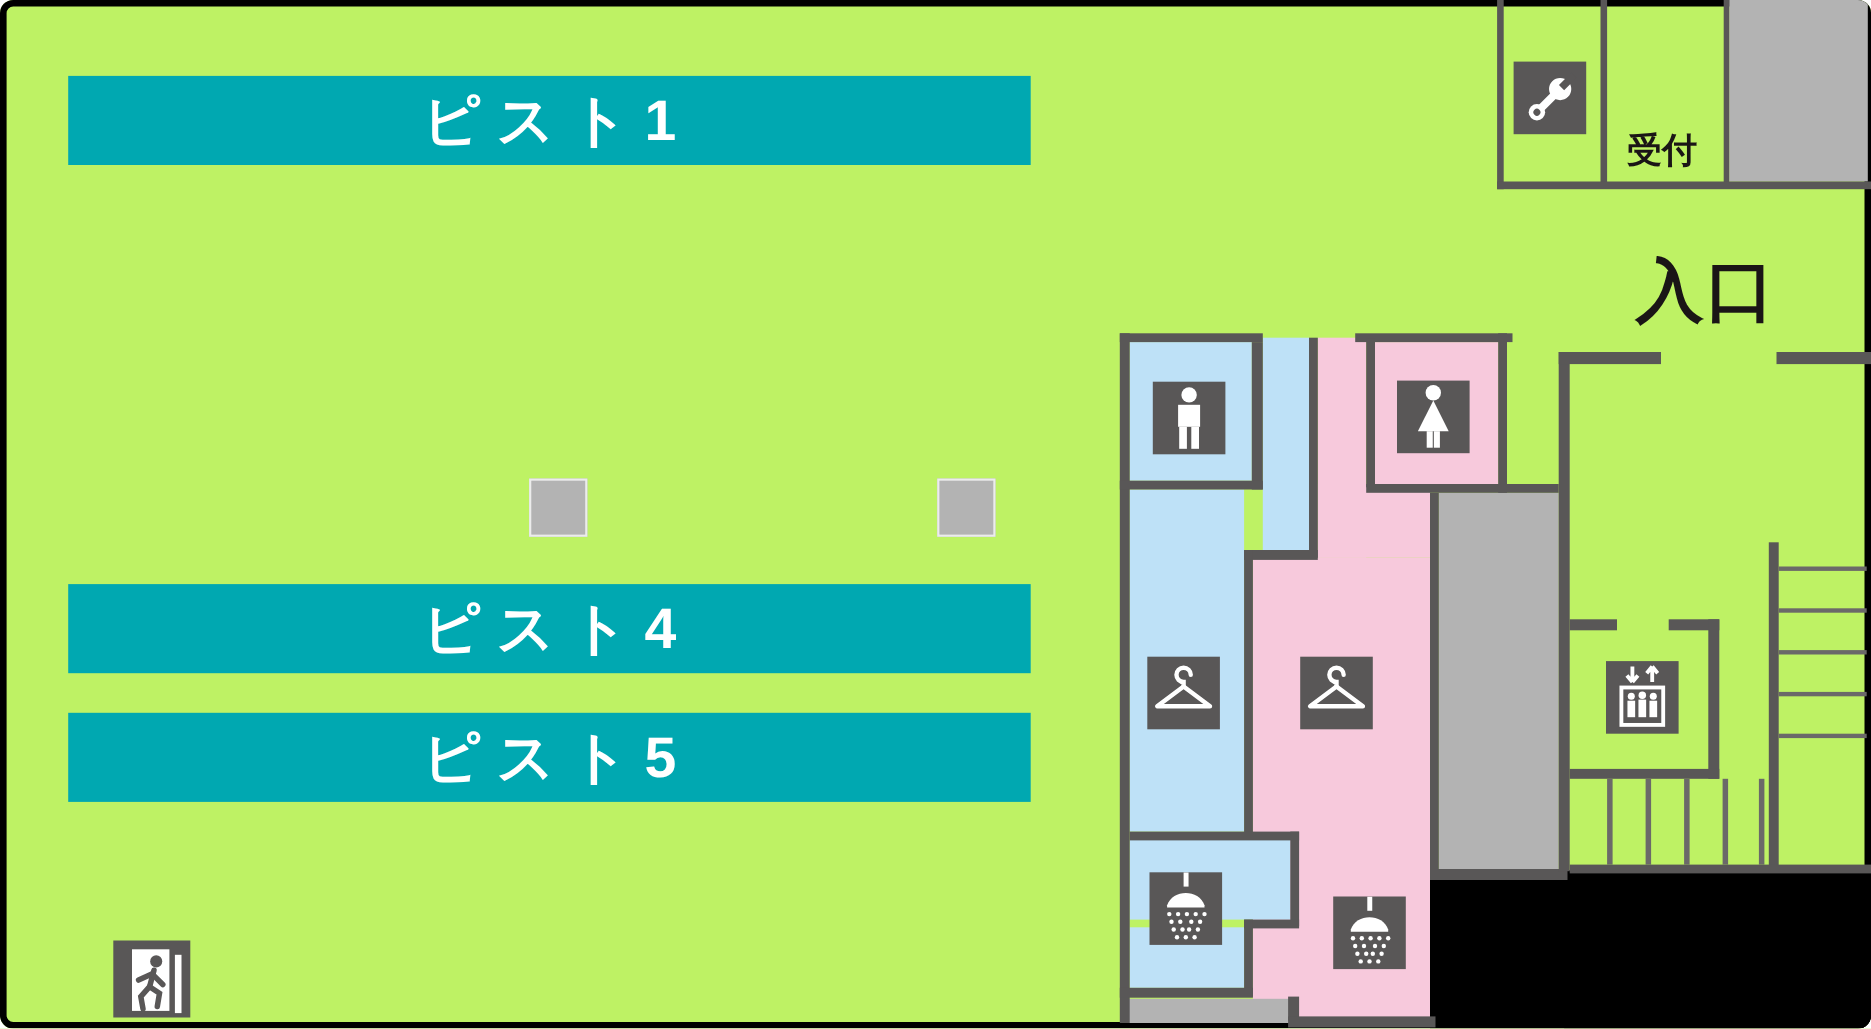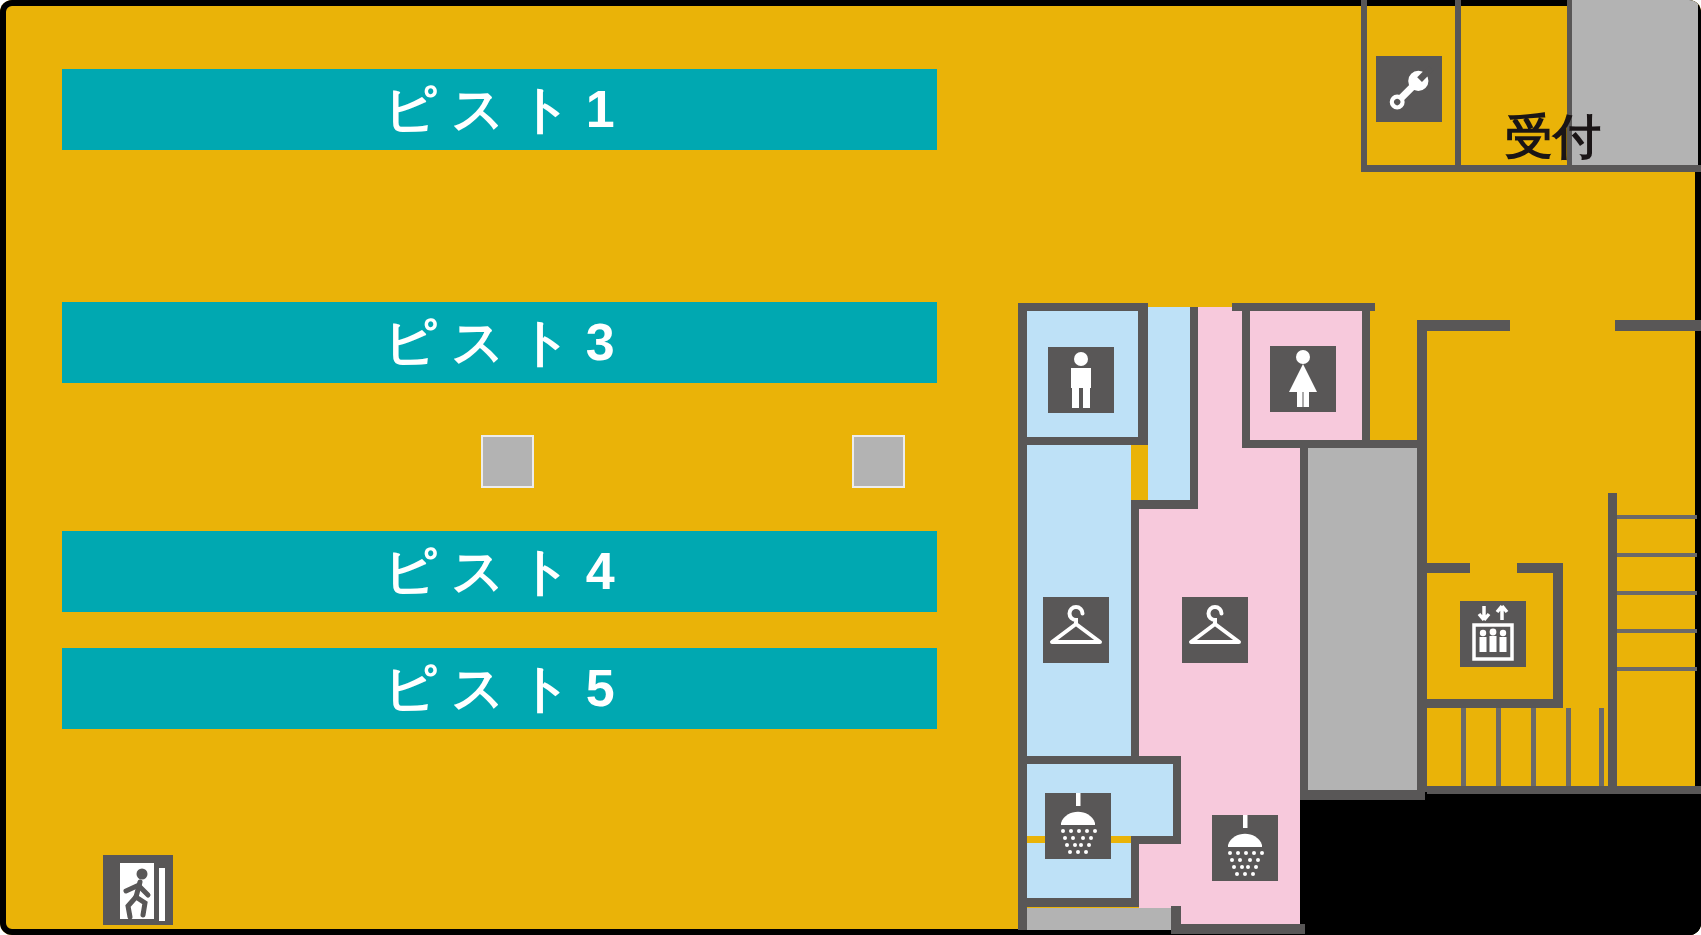--- a/index.html
+++ b/index.html
@@ -2,21 +2,21 @@
 <html style="--c-teal: #00A8B1; --c-mens: #BEE1F7; --c-womens: #F7C9DC; --c-wall: #595757; --c-lgray: #B3B3B3; --c-black: #000000;"><head>
 <meta charset="utf-8">
 <style>
   :root{
     --c-teal:#00A8B1; --c-mens:#BEE1F7; --c-womens:#F7C9DC;
     --c-wall:#595757; --c-lgray:#B3B3B3; --c-black:#000000;
     --c-tread:#6B6969; --c-text:#1A1516;
   }
   html,body{margin:0;padding:0;background:#fff;}
   .stage{
-    position:relative;width:1701px;height:935px;background:#eab308;
+    position:relative;width:1701px;height:935px;background:#bef264;
     border-radius:12px;overflow:hidden;
     box-shadow:inset 0 0 0 6px var(--c-black);
     font-family:"Liberation Sans","DejaVu Sans",sans-serif;
   }
   .piste{
     position:absolute;left:62px;width:875px;height:81px;background:var(--c-teal);
     display:flex;align-items:center;justify-content:center;
   }
   .piste span{
     color:#fff;font-size:52px;font-weight:bold;letter-spacing:14px;padding-left:14px;
@@ -33,34 +33,31 @@
     position:absolute;width:66px;height:66px;background:var(--c-wall);
     display:flex;align-items:center;justify-content:center;
   }
   .icon-box svg{display:block;}
   .tread-h{position:absolute;height:4px;width:80px;background:var(--c-tread);}
   .tread-v{position:absolute;width:5px;height:78px;background:var(--c-tread);}
   .jp-label{
     position:absolute;display:flex;align-items:center;justify-content:center;
     color:var(--c-text);font-weight:bold;white-space:nowrap;
   }
-  .label-reception{left:1494px;top:110px;width:118px;height:54px;font-size:48px;}
+  .label-reception{left:1452px;top:110px;width:118px;height:54px;font-size:32px;}
   .label-entrance{left:1478px;top:224px;width:146px;height:80px;font-size:62px;letter-spacing:2px;}
   .exit-box{position:absolute;left:103px;top:855px;width:70px;height:70px;background:var(--c-wall);}
 </style>
 </head>
 <body>
 
 <div class="stage">
 
   <div class="piste" style="top:69px">
       <span>ピスト1</span>
-    </div>
-  <div class="piste" style="top:302px">
-      <span>ピスト3</span>
     </div>
   <div class="piste" style="top:531px">
       <span>ピスト4</span>
     </div>
   <div class="piste" style="top:648px">
       <span>ピスト5</span>
     </div>
 
   <div class="pillar" style="left:481px;top:435px"></div>
   <div class="pillar" style="left:852px;top:435px"></div>
@@ -105,20 +102,21 @@
 
   <div class="wall" style="left:1300px;top:448px;width:8px;height:352px"></div>
   <div class="wall" style="left:1300px;top:790px;width:125px;height:10px"></div>
 
   <div class="fill gray" style="left:1572px;top:0px;width:126px;height:165px"></div>
   <div class="wall" style="left:1361px;top:0px;width:6px;height:172px"></div>
   <div class="wall" style="left:1455px;top:0px;width:6px;height:166px"></div>
   <div class="wall" style="left:1567px;top:0px;width:5px;height:166px"></div>
   <div class="wall" style="left:1361px;top:165px;width:340px;height:7px"></div>
   <div class="jp-label label-reception">受付</div>
+  <div class="jp-label label-entrance">入口</div>
 
   <div class="wall" style="left:1417px;top:320px;width:10px;height:472px"></div>
   <div class="wall" style="left:1417px;top:320px;width:93px;height:11px"></div>
   <div class="wall" style="left:1615px;top:320px;width:86px;height:11px"></div>
 
   <div class="wall" style="left:1427px;top:563px;width:43px;height:10px"></div>
   <div class="wall" style="left:1517px;top:563px;width:46px;height:10px"></div>
   <div class="wall" style="left:1553px;top:563px;width:10px;height:145px"></div>
   <div class="wall" style="left:1427px;top:699px;width:136px;height:9px"></div>
 

